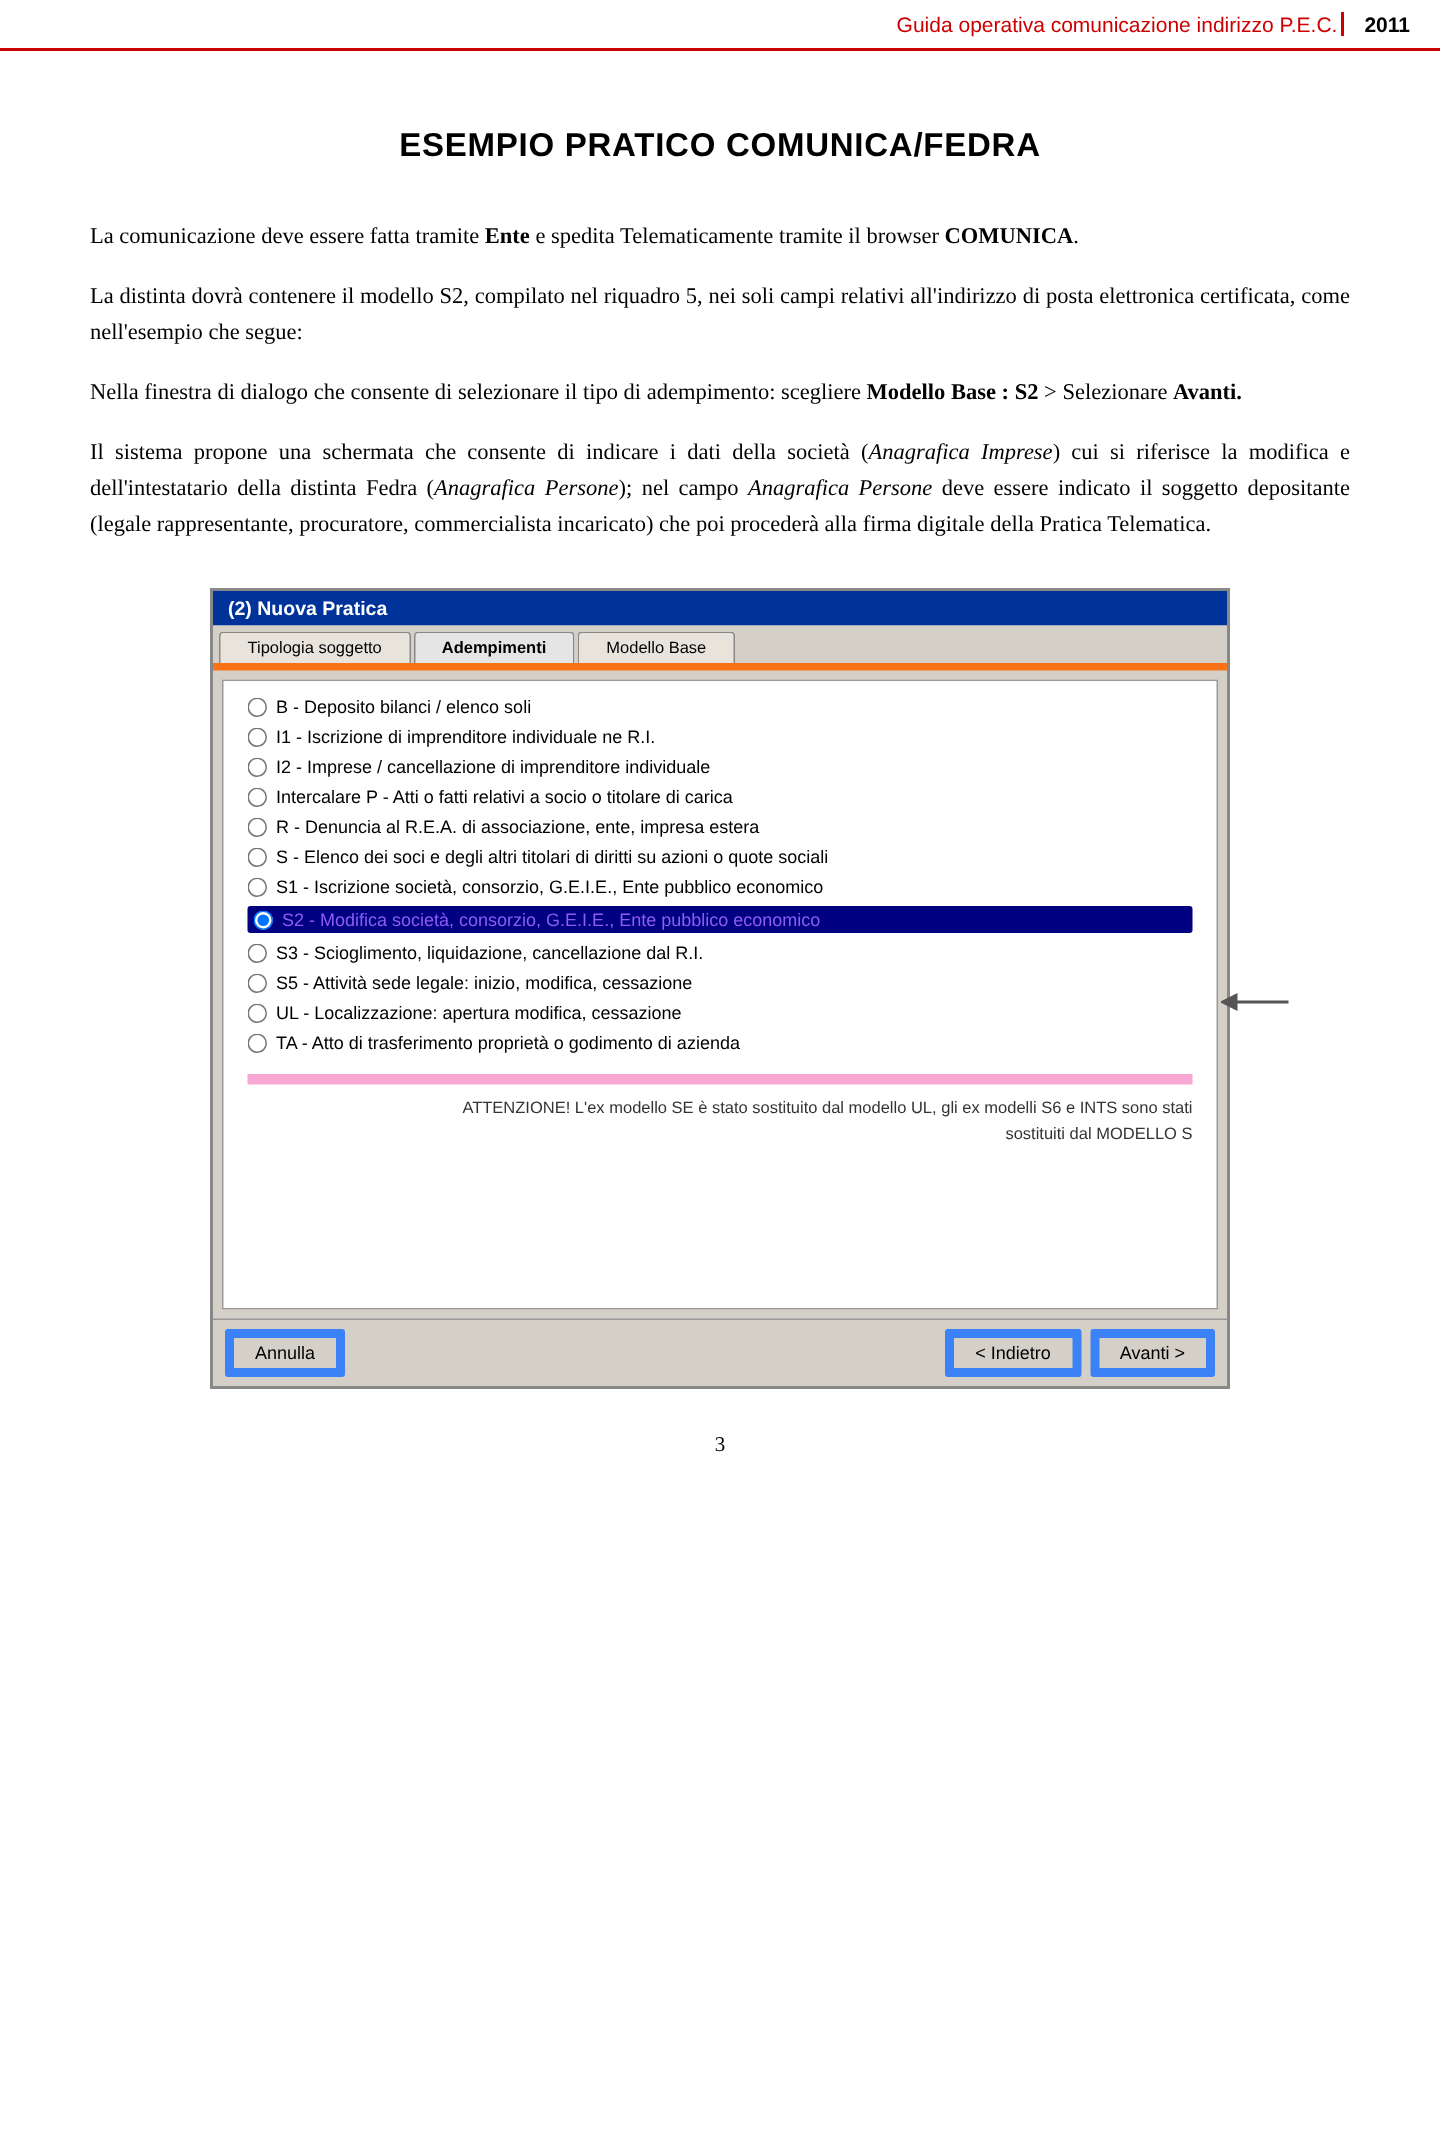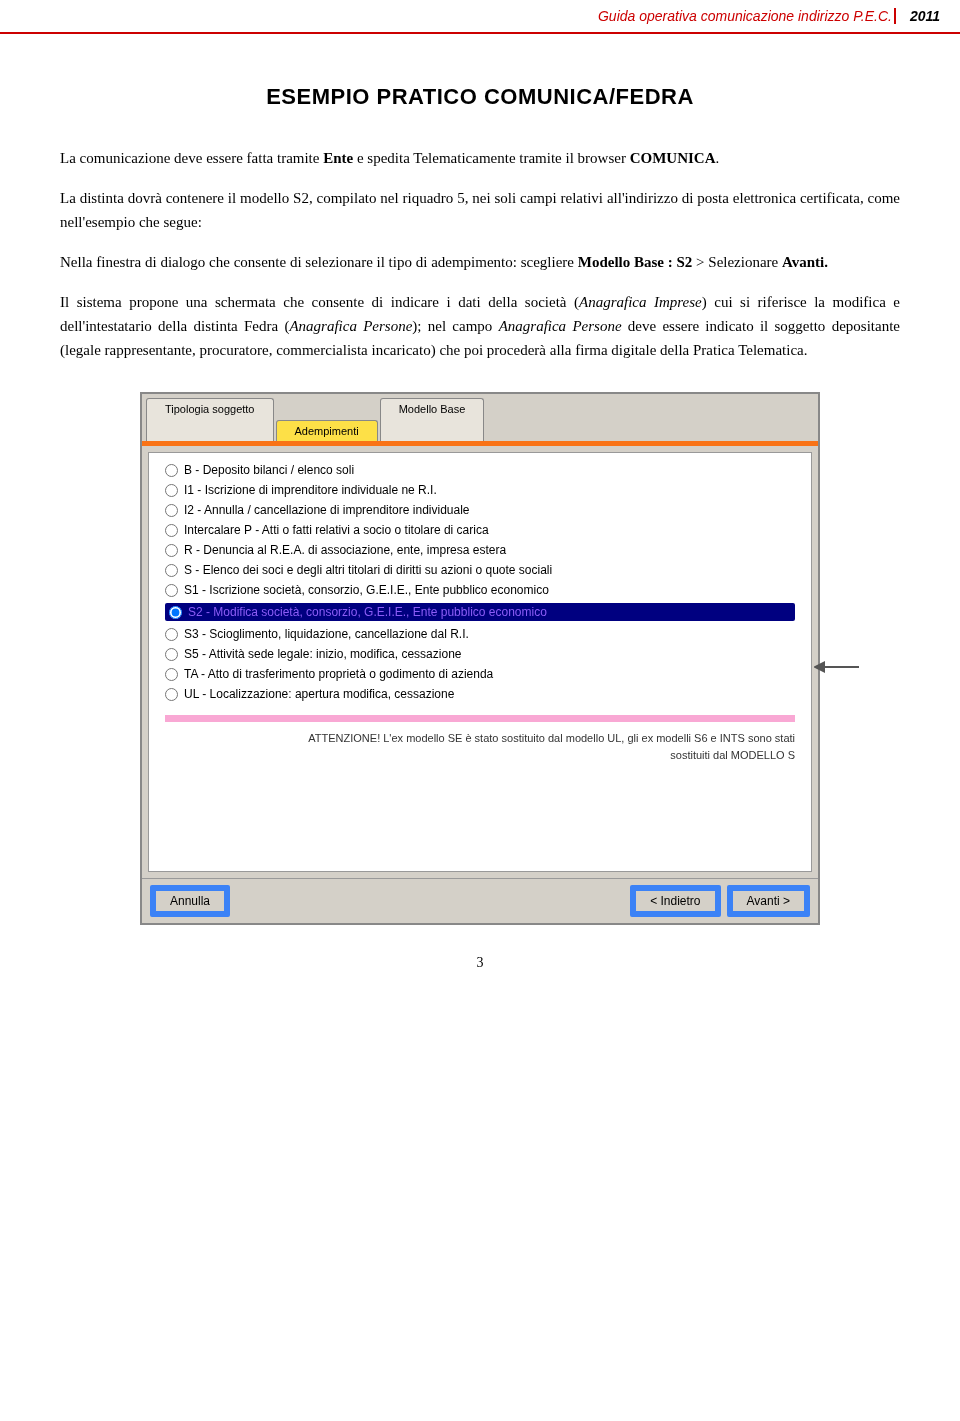--- a/index.html
+++ b/index.html
@@ -14,21 +14,20 @@
     }
 
     
     .page-header {
       display: flex;
       justify-content: flex-end;
       align-items: center;
       border-bottom: 2px solid #c00;
       padding: 8px 20px 8px 29px;
       margin-bottom: 0;
-      font-style: italic;
     }
     .header-title {
       color: #c00;
       font-size: 14px;
       font-family: Arial, sans-serif;
       font-weight: normal;
     }
     .header-year {
       font-size: 14px;
       font-family: Arial, sans-serif;
@@ -105,23 +104,22 @@
       font-size: 11px;
       font-family: Arial, sans-serif;
       border: 1px solid #888;
       border-bottom: none;
       background: #e8e4dc;
       cursor: pointer;
       border-radius: 3px 3px 0 0;
     }
 
     .dialog-tab.active {
-      background: #fde047;
-      font-weight: normal;
-      margin-top: 22px;
+      background: #e5e5e5;
+      font-weight: bold;
     }
 
     .dialog-body {
       background: #fff;
       margin: 6px 6px 6px 6px;
       border: 1px solid #999;
       padding: 10px 16px;
       min-height: 420px;
     }
 
@@ -208,20 +206,23 @@
     Nella finestra di dialogo che consente di selezionare il tipo di adempimento: scegliere <b>Modello Base : S2</b> &gt; Selezionare <b>Avanti.</b>
   </p>
 
   <p class="body-text">
     Il sistema propone una schermata che consente di indicare i dati della società (<i>Anagrafica Imprese</i>) cui si riferisce la modifica e dell'intestatario della distinta Fedra (<i>Anagrafica Persone</i>); nel campo <i>Anagrafica Persone</i> deve essere indicato il soggetto depositante (legale rappresentante, procuratore, commercialista incaricato) che poi procederà alla firma digitale della Pratica Telematica.
   </p>
 
   <div class="dialog-wrapper">
     <div class="dialog-box">
 
+      <div class="dialog-titlebar">
+        <span>(2) Nuova Pratica</span>
+      </div>
 
       <div class="dialog-tabs">
         <div class="dialog-tab">
           <span>Tipologia soggetto</span>
         </div>
         <div class="dialog-tab active">
           <span>Adempimenti</span>
         </div>
         <div class="dialog-tab">
           <span>Modello Base</span>
@@ -234,21 +235,21 @@
           <div class="radio-item">
             <input type="radio" name="adempimento" style="">
             <label>B - Deposito bilanci / elenco soli</label>
           </div>
           <div class="radio-item">
             <input type="radio" name="adempimento" style="">
             <label>I1 - Iscrizione di imprenditore individuale ne R.I.</label>
           </div>
           <div class="radio-item">
             <input type="radio" name="adempimento" style="">
-            <label>I2 - Annulla / cancellazione di imprenditore individuale</label>
+            <label>I2 - Imprese / cancellazione di imprenditore individuale</label>
           </div>
           <div class="radio-item">
             <input type="radio" name="adempimento" style="">
             <label>Intercalare P - Atti o fatti relativi a socio o titolare di carica</label>
           </div>
           <div class="radio-item">
             <input type="radio" name="adempimento" style="">
             <label>R - Denuncia al R.E.A. di associazione, ente, impresa estera</label>
           </div>
           <div class="radio-item">
@@ -266,25 +267,25 @@
           <div class="radio-item">
             <input type="radio" name="adempimento" style="">
             <label>S3 - Scioglimento, liquidazione, cancellazione dal R.I.</label>
           </div>
           <div class="radio-item">
             <input type="radio" name="adempimento" style="">
             <label>S5 - Attività sede legale: inizio, modifica, cessazione</label>
           </div>
           <div class="radio-item">
             <input type="radio" name="adempimento" style="">
+            <label>UL - Localizzazione: apertura modifica, cessazione</label>
+          </div>
+          <div class="radio-item">
+            <input type="radio" name="adempimento" style="">
             <label>TA - Atto di trasferimento proprietà o godimento di azienda</label>
-          </div>
-          <div class="radio-item">
-            <input type="radio" name="adempimento" style="">
-            <label>UL - Localizzazione: apertura modifica, cessazione</label>
           </div>
 
           <div class="dialog-warning">
             <span>ATTENZIONE! L'ex modello SE è stato sostituito dal modello UL, gli ex modelli S6 e INTS sono stati<br>sostituiti dal MODELLO S</span>
           </div>
         </div>
 
         <div style="position:absolute; right:-46px; top:200px;">
           <svg width="50" height="30" viewBox="0 0 50 30">
             <defs>

